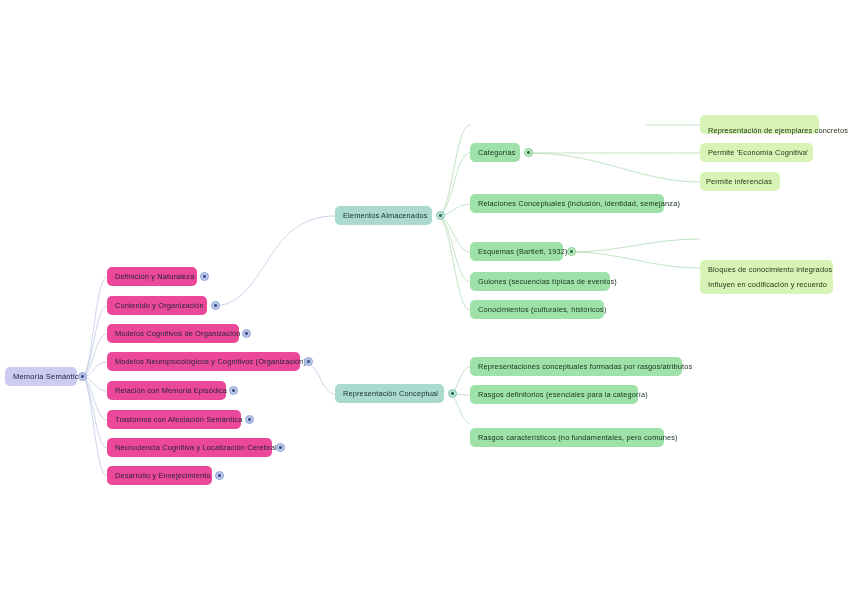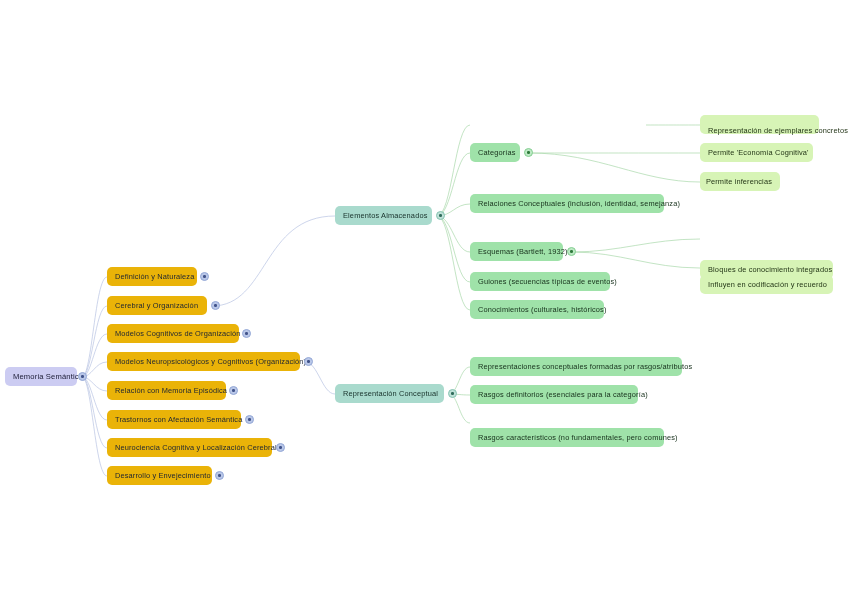--- a/index.html
+++ b/index.html
@@ -39,21 +39,21 @@
     color: #1d2530;
     white-space: nowrap;
     line-height: 1;
   }
   .node.root {
     background: #ccccf2;
     color: #1b1b35;
     font-size: 7.6px;
   }
   .node.lvl1-blue {
-    background: #eab308;
+    background: #ec4899;
     color: #1c2433;
   }
   .node.lvl1-teal {
     background: #a9dacd;
     color: #17302a;
   }
   .node.lvl2-green {
     background: #9fe2a9;
     color: #16301b;
   }
@@ -125,21 +125,21 @@
     <span>Memoria Semántica</span>
   </div>
   <div class="badge" style="left:78px; top:372px;"></div>
 
   <div class="node lvl1-blue" style="left:107px; top:267px; width:90px;">
     <span>Definición y Naturaleza</span>
   </div>
   <div class="badge" style="left:200px; top:272px;"></div>
 
   <div class="node lvl1-blue" style="left:107px; top:296px; width:100px;">
-    <span>Cerebral y Organización</span>
+    <span>Contenido y Organización</span>
   </div>
   <div class="badge" style="left:211px; top:301px;"></div>
 
   <div class="node lvl1-blue" style="left:107px; top:324px; width:132px;">
     <span>Modelos Cognitivos de Organización</span>
   </div>
   <div class="badge" style="left:242px; top:329px;"></div>
 
   <div class="node lvl1-blue" style="left:107px; top:352px; width:193px;">
     <span>Modelos Neuropsicológicos y Cognitivos (Organización)</span>

